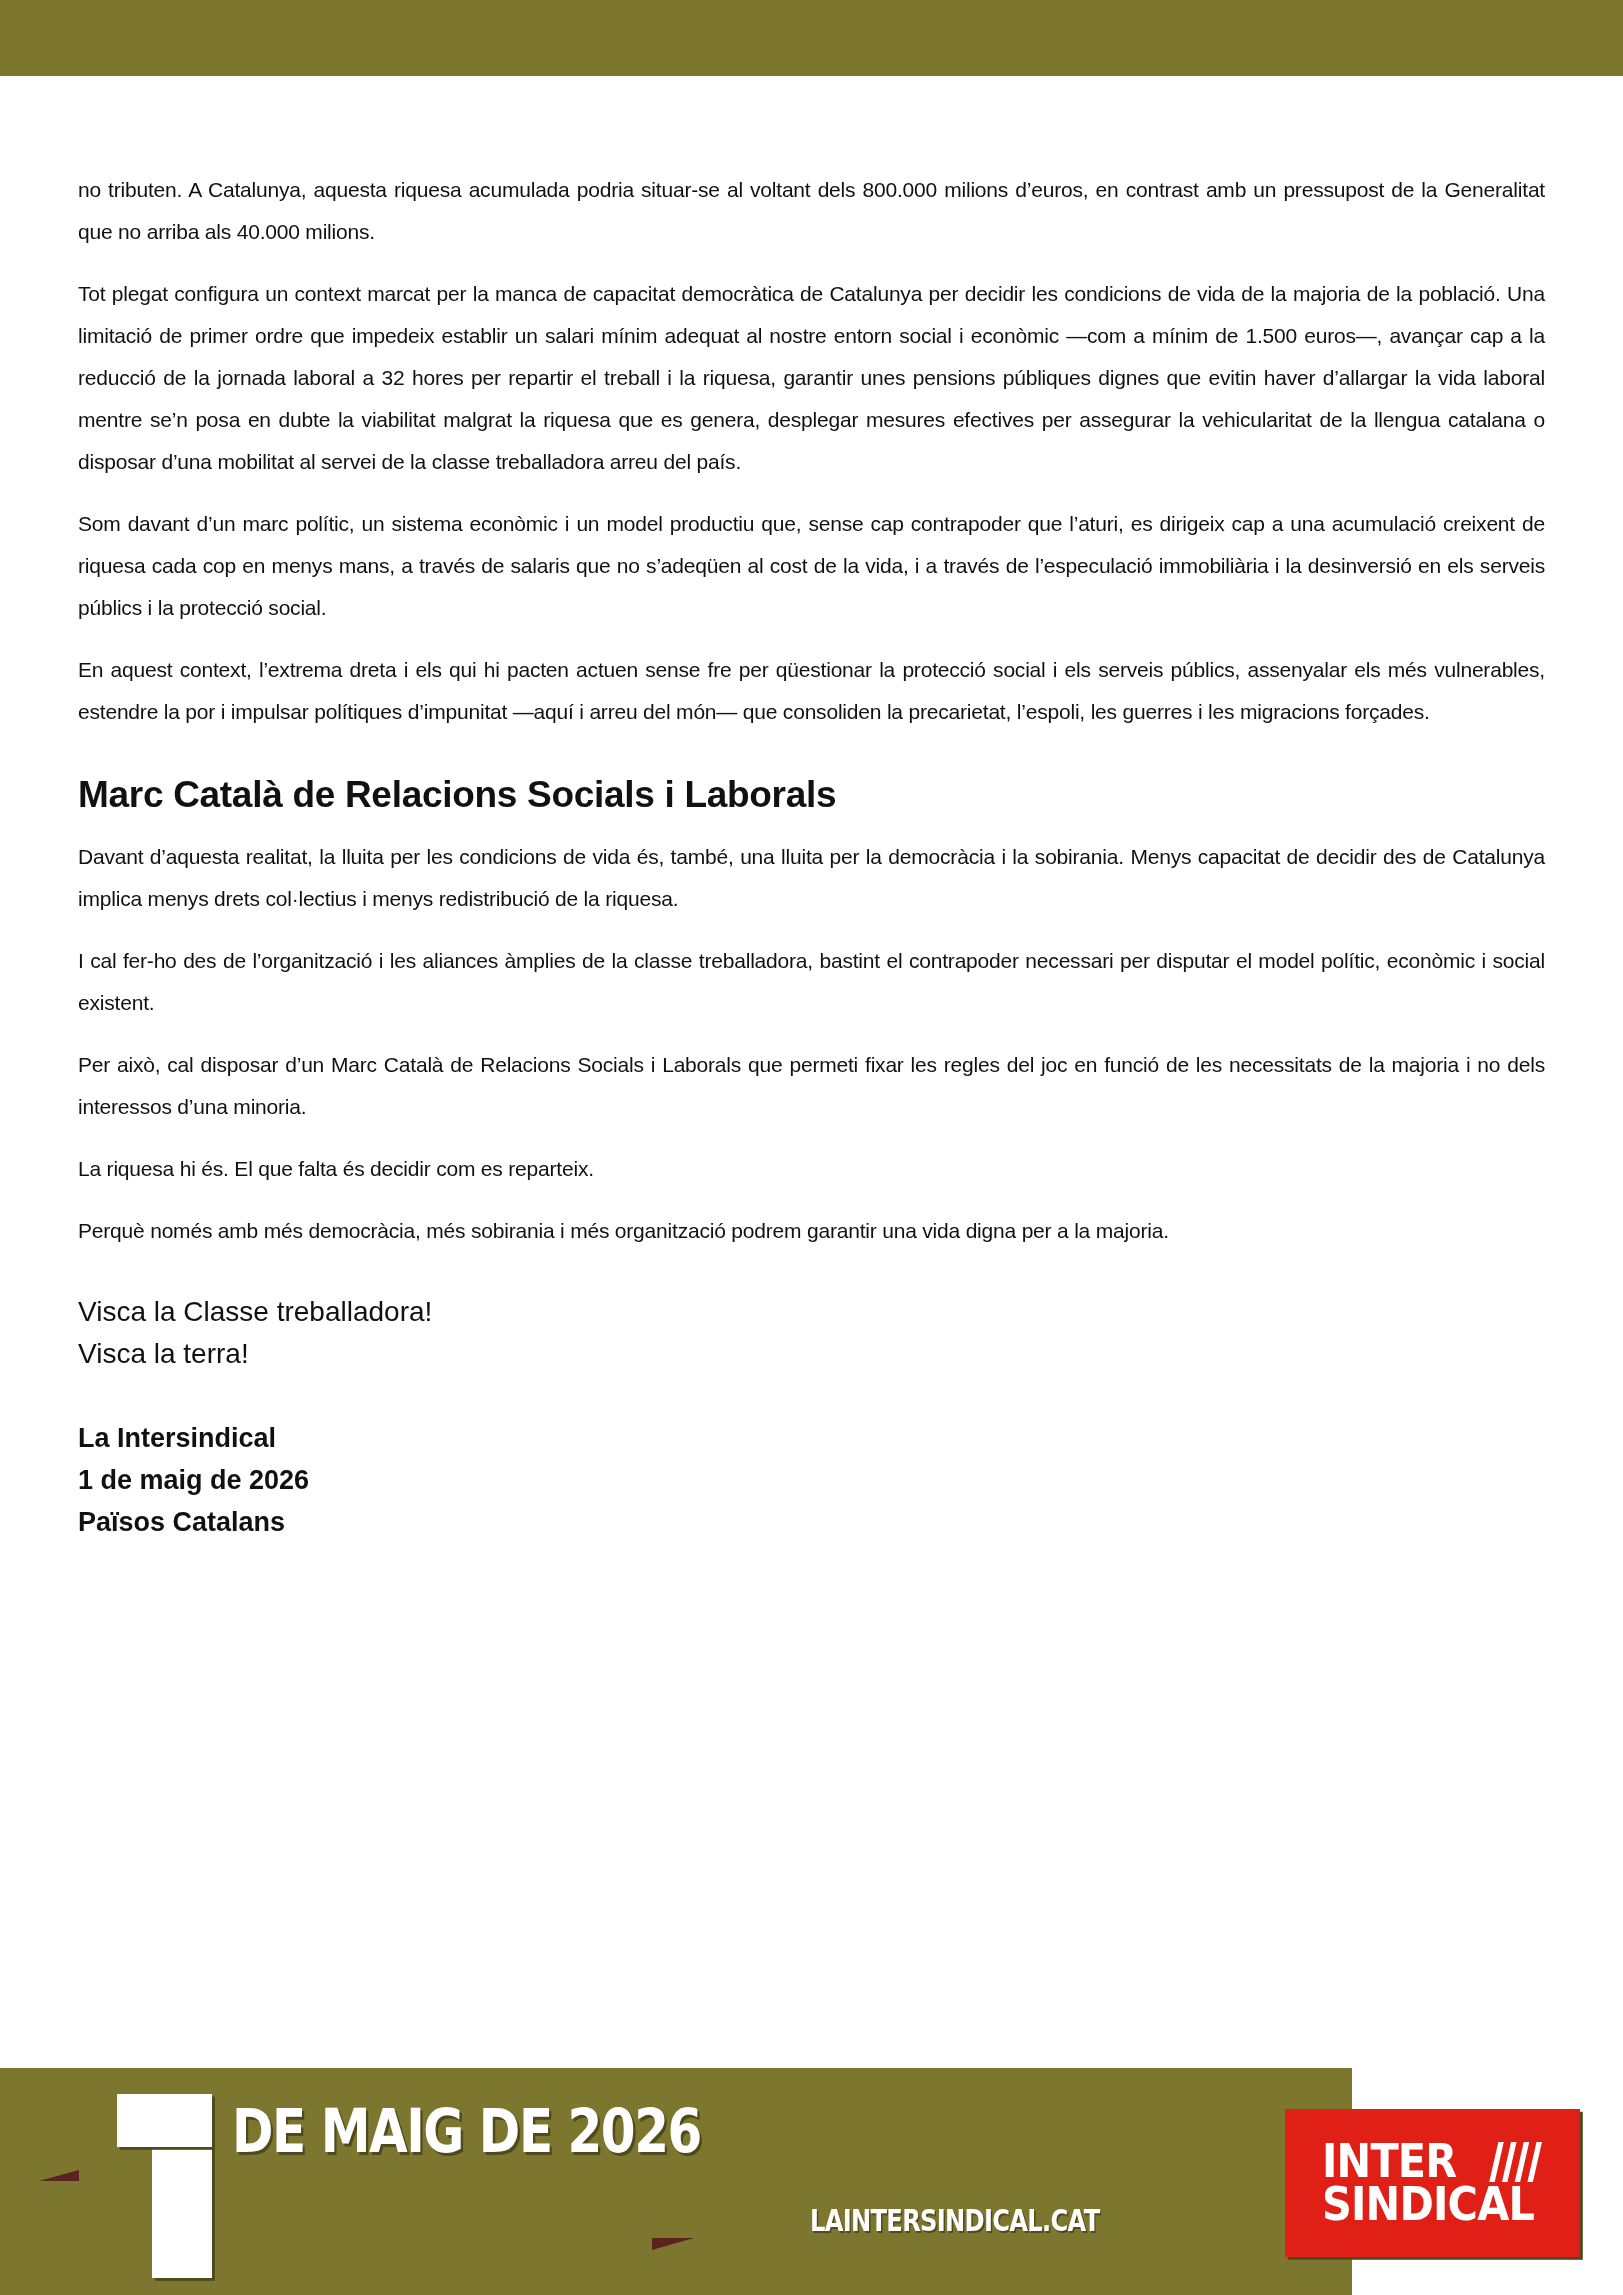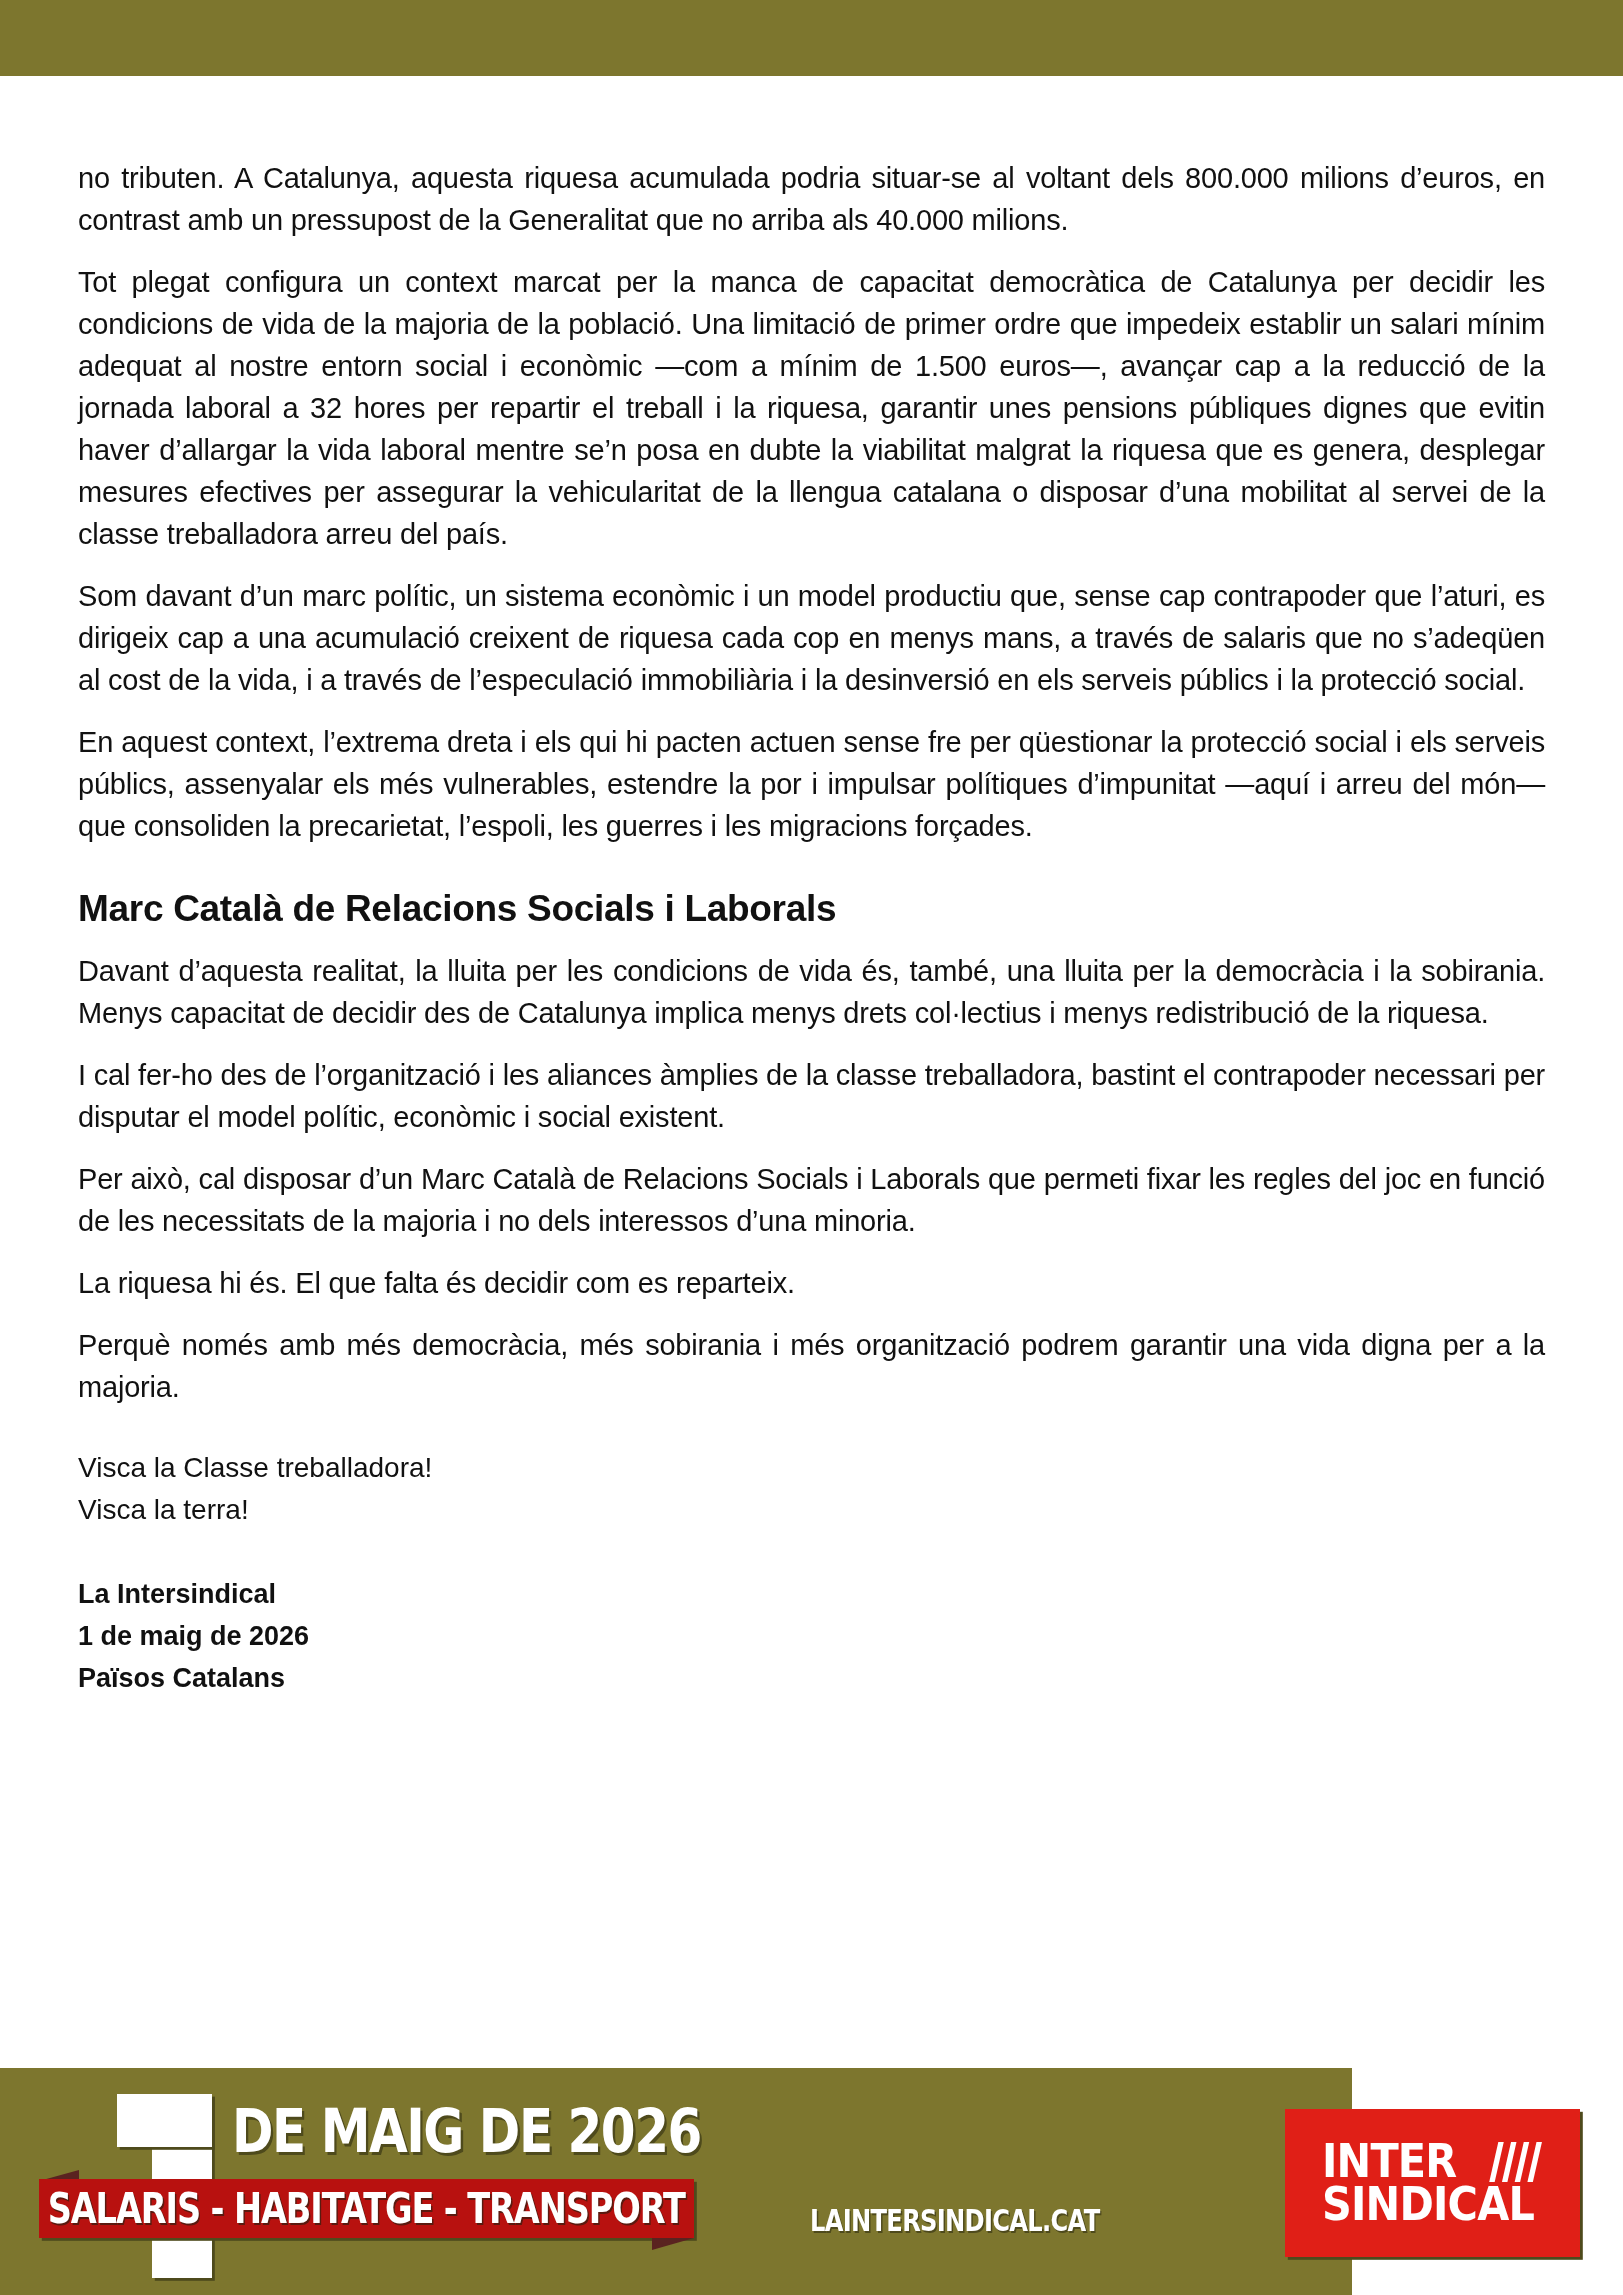--- a/index.html
+++ b/index.html
@@ -10,21 +10,21 @@
     color: #111111;
   }
   .top-band {
     position: absolute; left: 0; top: 0; width: 1624px; height: 76px;
     background: #7d762e;
   }
   .content {
     position: absolute; left: 78px; top: 153px; width: 1467px;
   }
   .para {
-    font-size: 29px; line-height: 42px; margin: 4px 0 20px 0;
+    font-size: 21px; line-height: 42px; margin: 16px 0 20px 0;
     text-align: justify; letter-spacing: -0.2px;
   }
   .para b { font-weight: 400; }
   .heading {
     font-size: 37px; font-weight: 700; margin: 39px 0 18.4px 0; line-height: 46px;
     letter-spacing: -0.3px;
   }
   .closing { margin-top: 39px; font-size: 28px; line-height: 42px; }
   .signature { margin-top: 42px; font-size: 27px; line-height: 42px; font-weight: 700; }
 
@@ -118,23 +118,20 @@
     <div>1 de maig de 2026</div>
     <div>Països Catalans</div>
   </div>
 </div>
 
 <div class="footer">
   <div class="one-stem"></div>
   <div class="one-flag"></div>
   <div class="title">DE MAIG DE 2026</div>
   <div class="ribbon-tail-left"></div>
-  <div class="ribbon">
-    <span>SALARIS - HABITATGE - TRANSPORT</span>
-  </div>
   <div class="ribbon-tail-right"></div>
   <div class="url">LAINTERSINDICAL.CAT</div>
   <div class="logo">
     <div class="logo-line1">INTER</div>
     <svg class="logo-slashes" viewBox="0 0 60 44">
       <g fill="#ffffff">
         <polygon points="10,0 16,0 6,44 0,44"></polygon>
         <polygon points="24,0 30,0 20,44 14,44"></polygon>
         <polygon points="38,0 44,0 34,44 28,44"></polygon>
         <polygon points="52,0 58,0 48,44 42,44"></polygon>

